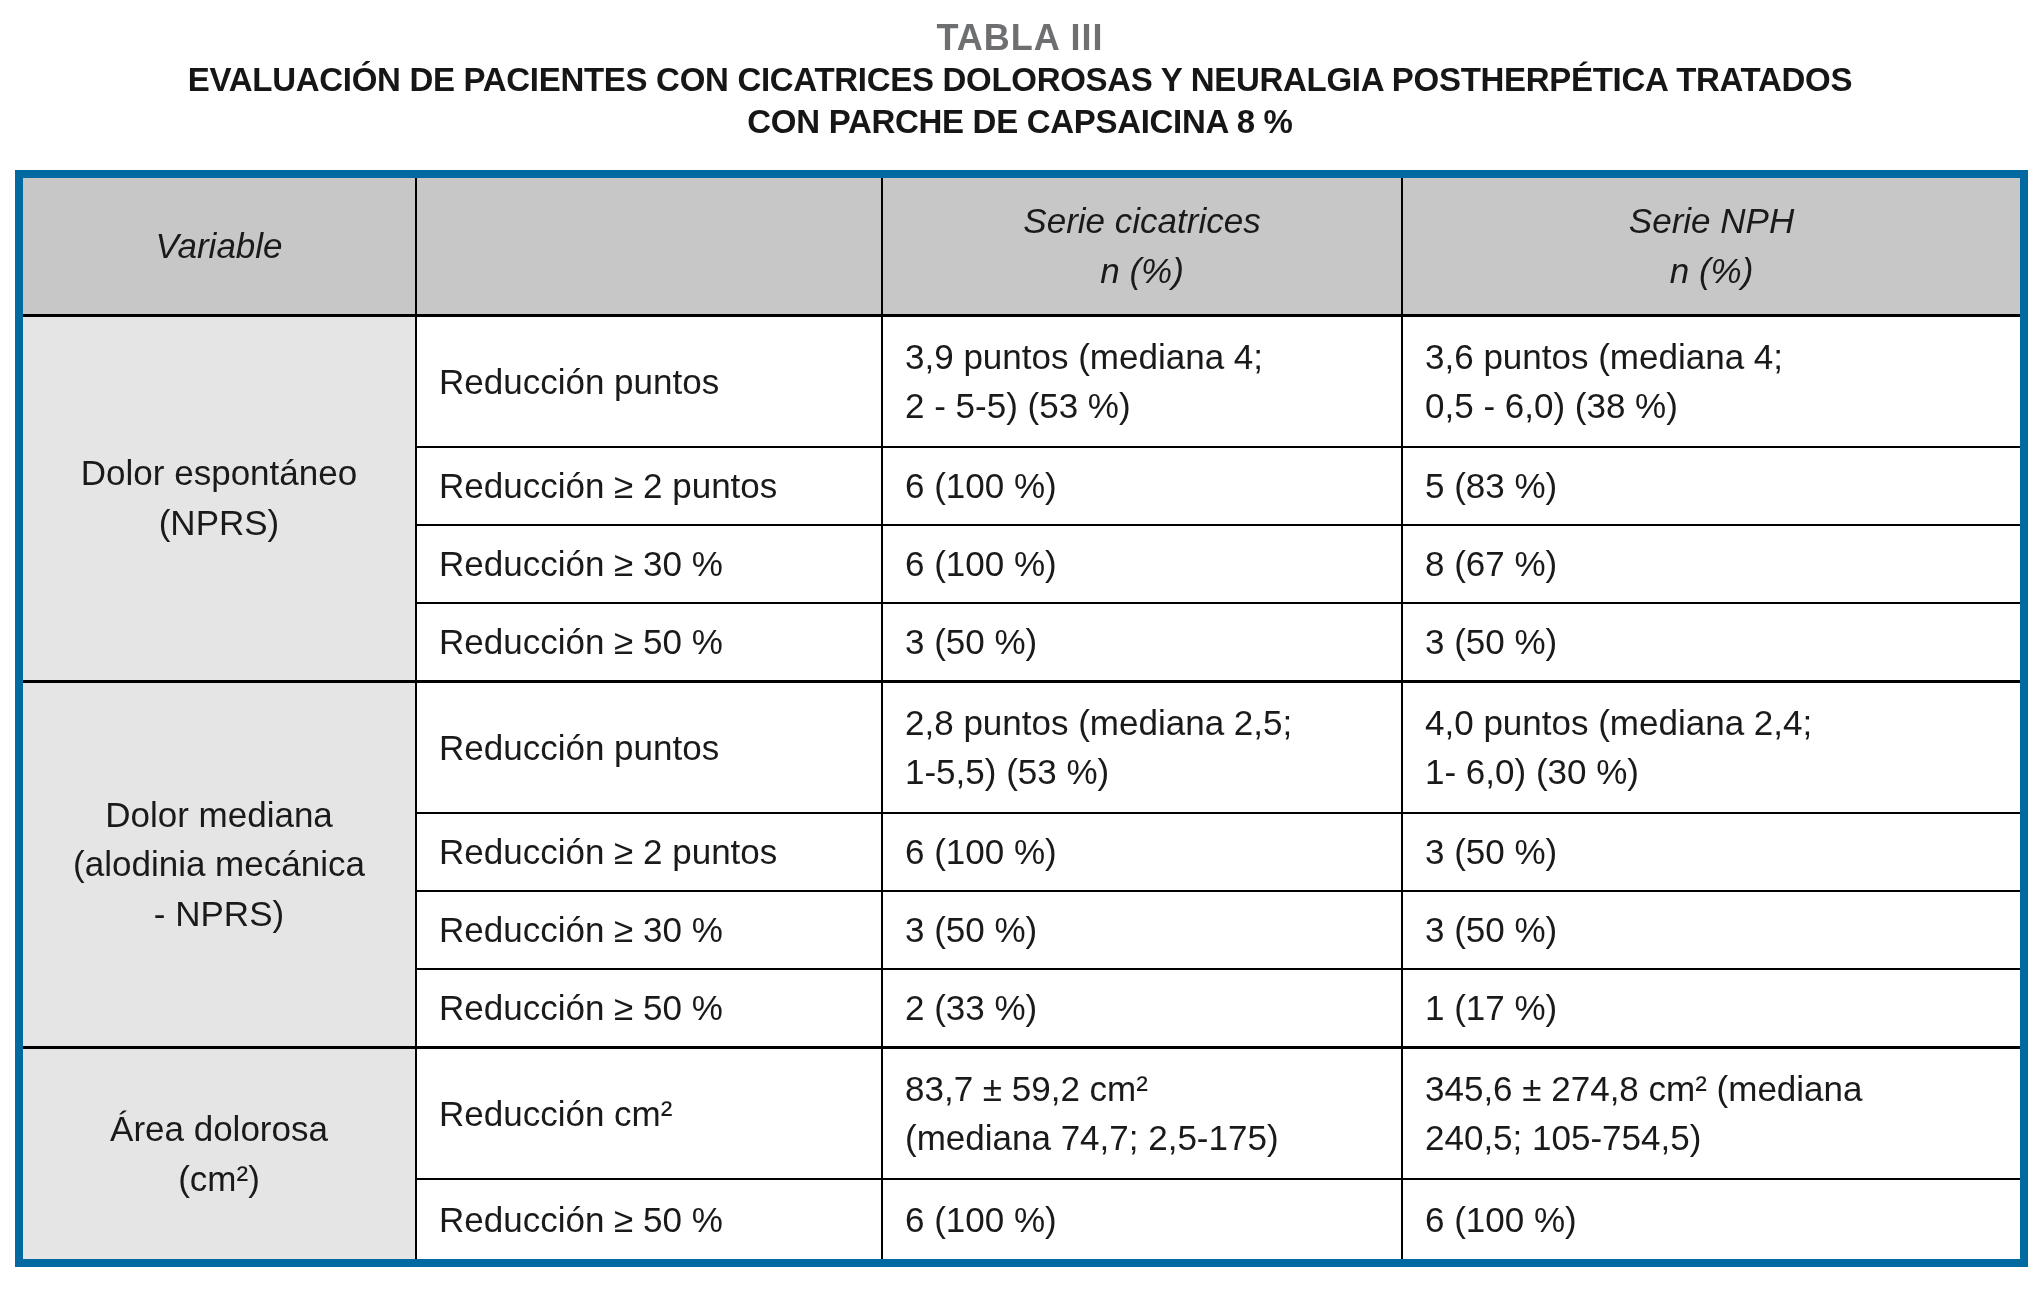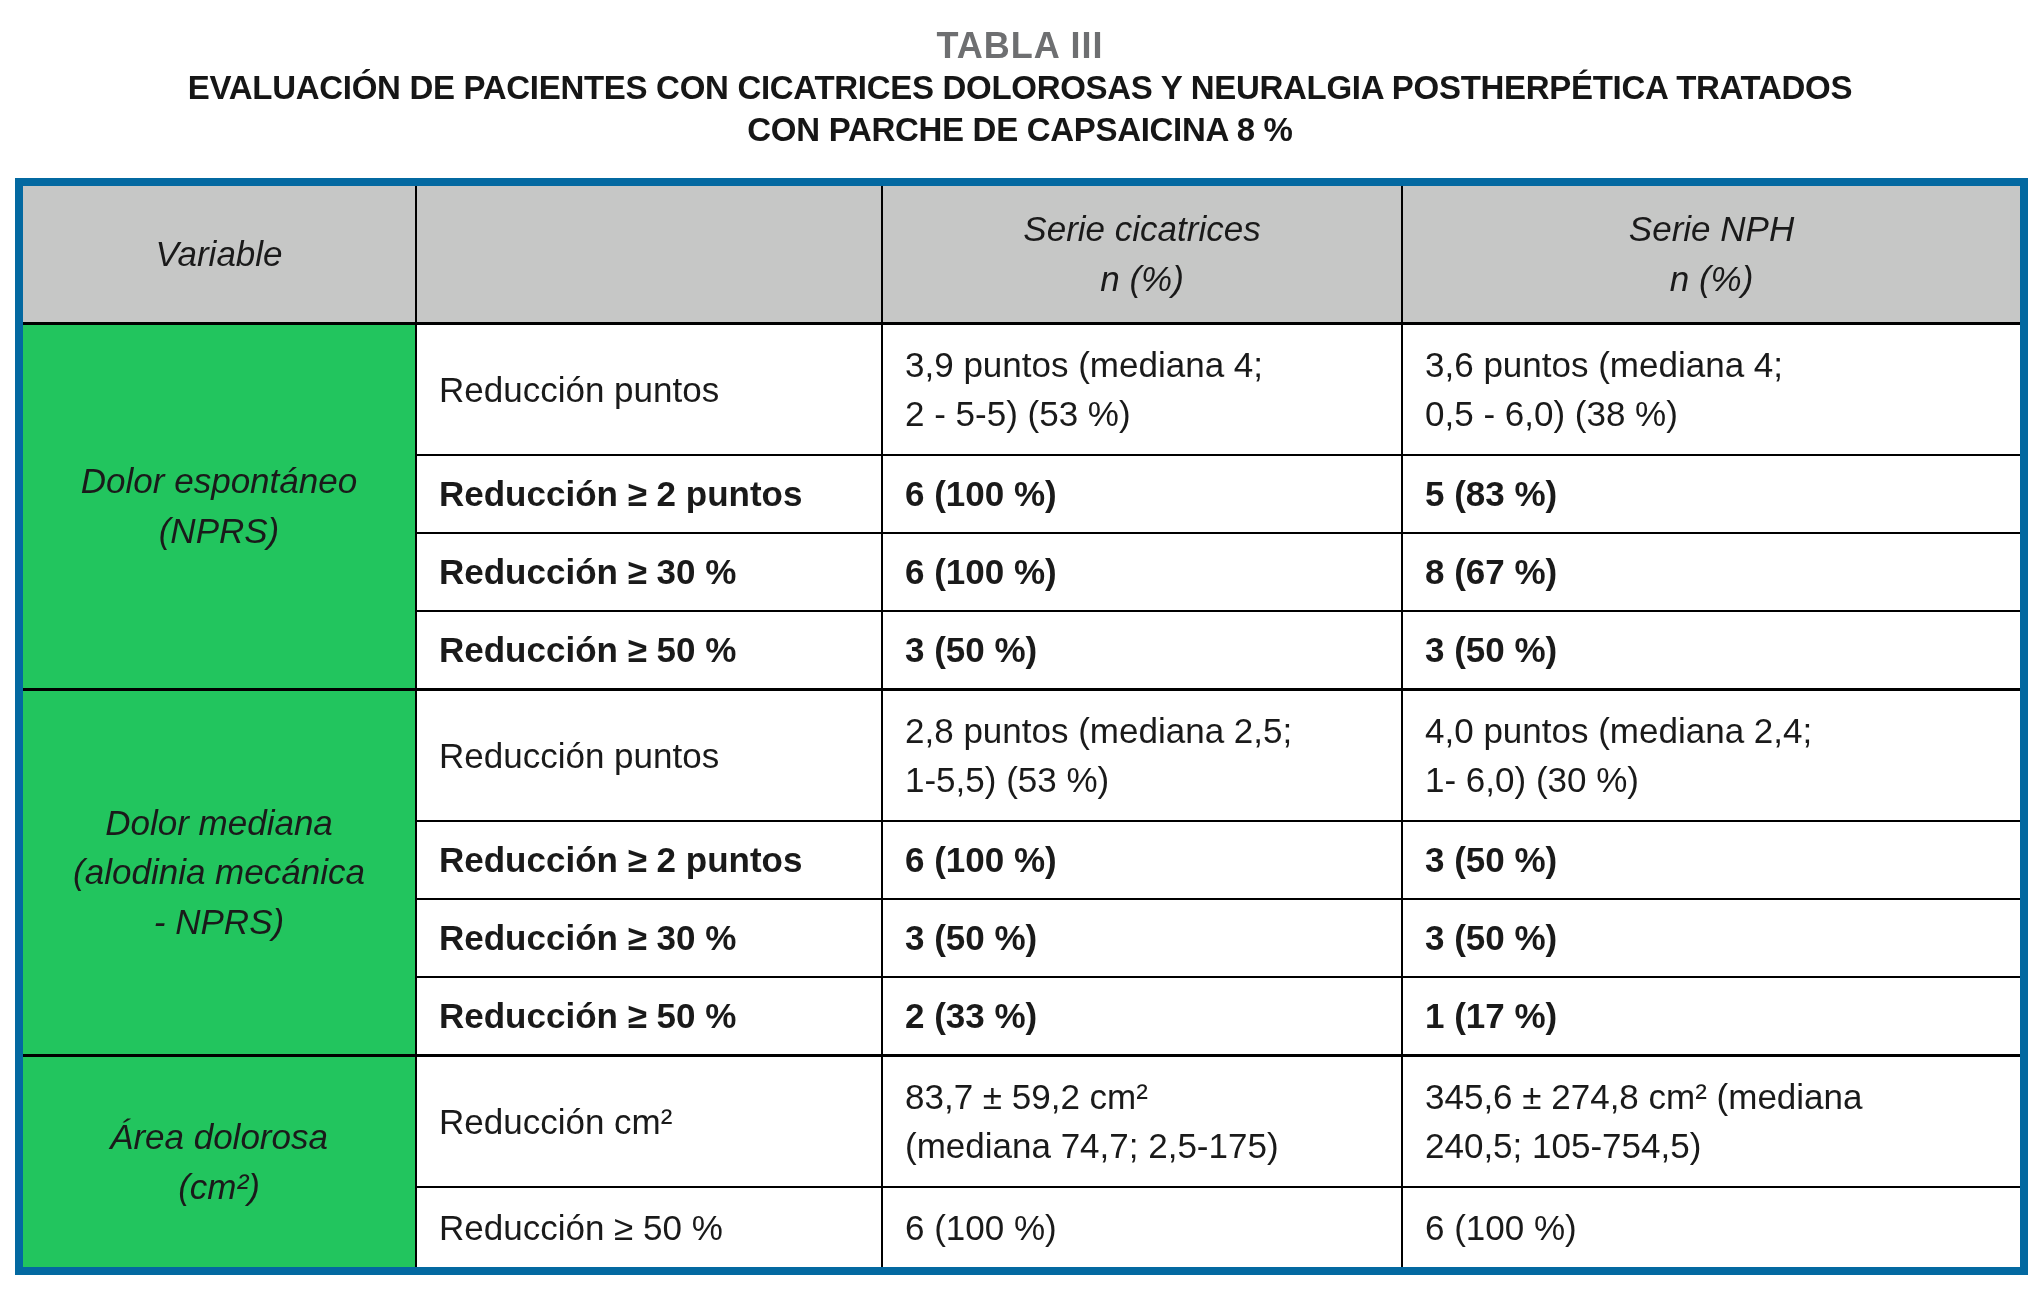--- a/index.html
+++ b/index.html
@@ -9,21 +9,21 @@
     font-family: "Liberation Sans", sans-serif;
     color: #1a1a1a;
   }
   .page {
     width: 2040px;
     height: 1303px;
     background: #ffffff;
     overflow: hidden;
   }
   .title-block {
-    padding-top: 24px;
+    padding-top: 16px;
     text-align: center;
   }
   .table-label {
     font-size: 36px;
     font-weight: bold;
     color: #6e6f71;
     letter-spacing: 1px;
     line-height: 1.2;
   }
   .table-caption {
@@ -51,32 +51,31 @@
   }
   .data-table th {
     background: #c6c7c6;
     font-style: italic;
     font-weight: normal;
     text-align: center;
     height: 134px;
     border-bottom: 3px solid #000000;
   }
   td.var-cell {
-    background: #22c55e;
-    font-style: italic;
+    background: #e5e5e5;
     text-align: center;
     padding: 0 10px;
   }
   td.crit-cell, td.val-cell {
     text-align: left;
     padding: 6px 12px 6px 22px;
     background: #ffffff;
   }
   tr.row-tall  { height: 132px; }
-  tr.row-norm  { height: 78px; font-weight: bold; }
+  tr.row-norm  { height: 78px; }
   tr.row-last  { height: 84px; }
   tr.section-start td { border-top: 3px solid #000000; }
 </style>
 </head>
 <body>
 
 <div class="page">
 
   <div class="title-block">
     <div class="table-label">TABLA III</div>

